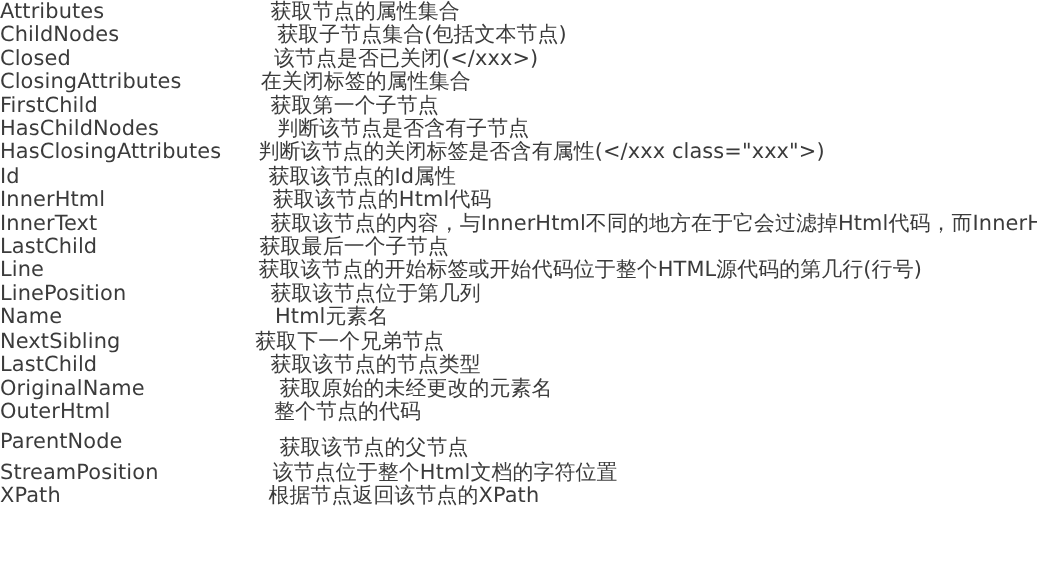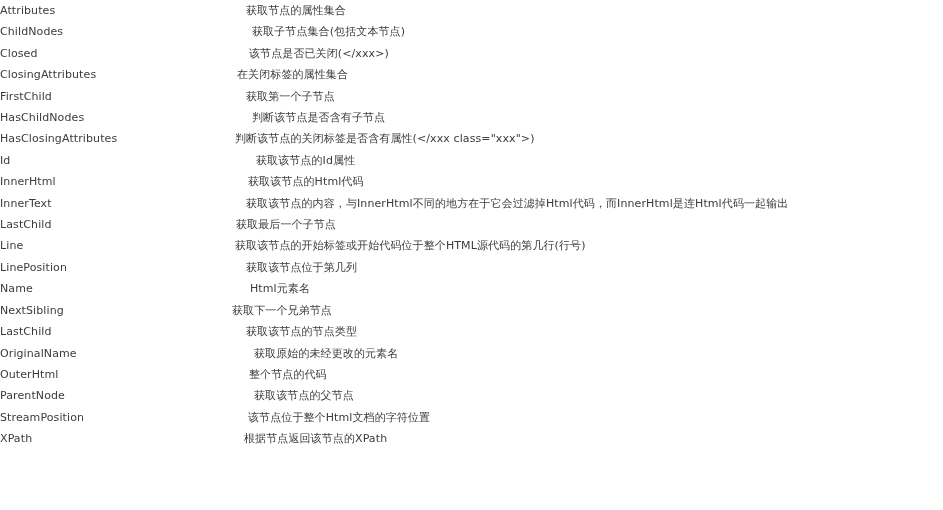--- a/index.html
+++ b/index.html
@@ -20,21 +20,21 @@
     table-layout: fixed;
   }
   #property-table tr {
     height: 21.4px;
   }
   #property-table td {
     padding: 0;
     margin: 0;
     vertical-align: middle;
     white-space: nowrap;
-    font-size: 11px;
+    font-size: 19px;
     line-height: 21.4px;
     letter-spacing: 0.1px;
   }
   td.prop-name {
     width: 232px;
     padding-left: 10px;
     box-sizing: border-box;
     font-family: "DejaVu Sans", "Liberation Sans", sans-serif;
   }
   td.prop-desc {
@@ -75,21 +75,21 @@
       <tr>
         <td class="prop-name">HasChildNodes</td>
         <td class="prop-desc"><span class="desc-text" style="margin-left: 20px;">判断该节点是否含有子节点</span></td>
       </tr>
       <tr>
         <td class="prop-name">HasClosingAttributes</td>
         <td class="prop-desc"><span class="desc-text" style="margin-left: 3px;">判断该节点的关闭标签是否含有属性(&lt;/xxx class="xxx"&gt;)</span></td>
       </tr>
       <tr>
         <td class="prop-name">Id</td>
-        <td class="prop-desc"><span class="desc-text" style="margin-left: 24px; text-align: center;">获取该节点的Id属性</span></td>
+        <td class="prop-desc"><span class="desc-text" style="margin-left: 12px; text-align: center;">获取该节点的Id属性</span></td>
       </tr>
       <tr>
         <td class="prop-name">InnerHtml</td>
         <td class="prop-desc"><span class="desc-text" style="margin-left: 16px;">获取该节点的Html代码</span></td>
       </tr>
       <tr>
         <td class="prop-name">InnerText</td>
         <td class="prop-desc"><span class="desc-text" style="margin-left: 14px;">获取该节点的内容，与InnerHtml不同的地方在于它会过滤掉Html代码，而InnerHtml是连Html代码一起输出</span></td>
       </tr>
       <tr>
@@ -119,21 +119,21 @@
       <tr>
         <td class="prop-name">OriginalName</td>
         <td class="prop-desc"><span class="desc-text" style="margin-left: 22px;">获取原始的未经更改的元素名</span></td>
       </tr>
       <tr>
         <td class="prop-name">OuterHtml</td>
         <td class="prop-desc"><span class="desc-text" style="margin-left: 17px;">整个节点的代码</span></td>
       </tr>
       <tr>
         <td class="prop-name">ParentNode</td>
-        <td class="prop-desc"><span class="desc-text" style="margin-left: 22px;">获取该节点的父节点</span></td>
+        <td class="prop-desc"><span class="desc-text" style="margin-left: 22px; margin-top: 12px;">获取该节点的父节点</span></td>
       </tr>
       <tr>
         <td class="prop-name">StreamPosition</td>
         <td class="prop-desc"><span class="desc-text" style="margin-left: 16px;">该节点位于整个Html文档的字符位置</span></td>
       </tr>
       <tr>
         <td class="prop-name">XPath</td>
         <td class="prop-desc"><span class="desc-text" style="margin-left: 12px;">根据节点返回该节点的XPath</span></td>
       </tr>
     </tbody>

